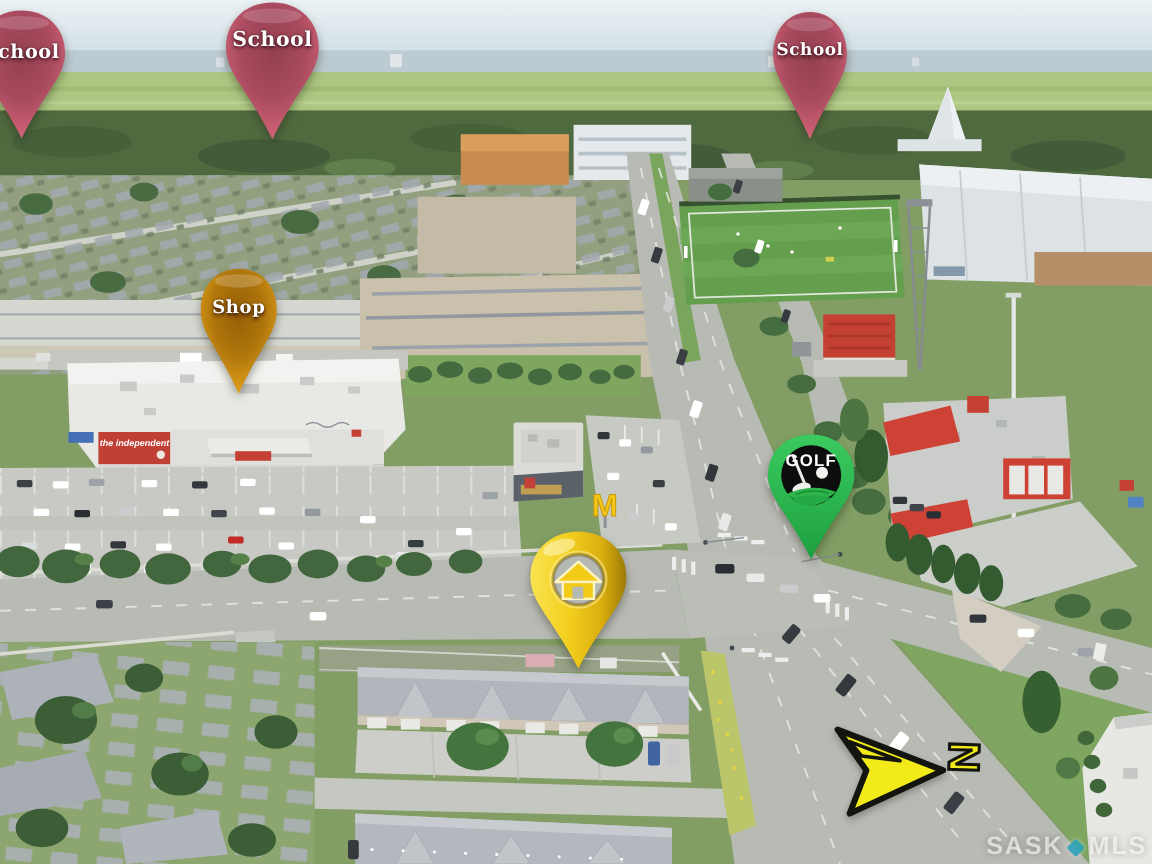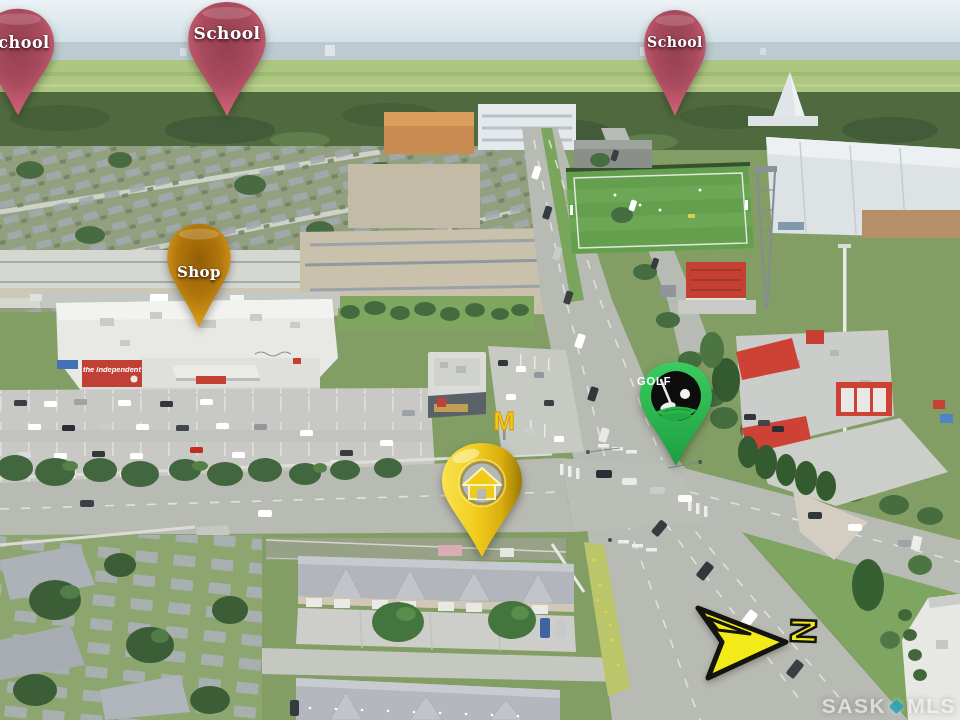--- a/index.html
+++ b/index.html
@@ -17,22 +17,22 @@
   #compass svg{position:absolute;left:0;top:0;filter:drop-shadow(0 3px 3px rgba(20,20,5,.3));}
   .north-letter{position:absolute;left:96px;top:14px;font-size:36px;font-weight:800;
                 color:#f2ea19;transform:rotate(92deg);
                 -webkit-text-stroke:2.5px #14140e;
                 text-shadow:0 0 1px #14140e,0 0 2px #14140e;}
   #watermark{position:absolute;right:4px;bottom:2px;display:flex;align-items:center;gap:5px;
              font-weight:bold;font-size:21px;letter-spacing:1.5px;
              color:rgba(255,255,255,.62);text-shadow:0 0 6px rgba(0,0,0,.28);}
   .wm-diamond{width:11px;height:11px;background:#2fa3ba;transform:rotate(45deg);
               border-radius:2px;opacity:.9;box-shadow:0 0 4px rgba(255,255,255,.5);}
-  .golf-label{position:absolute;left:0;width:100%;top:15px;text-align:left;
-              font-family:"Liberation Sans",sans-serif;font-weight:bold;font-size:11px;
+  .golf-label{position:absolute;left:0;width:100%;top:15px;text-align:center;
+              font-family:"Liberation Sans",sans-serif;font-weight:bold;font-size:14px;
               color:#fff;letter-spacing:1px;}
 </style>
 </head>
 <body>
 
 <div id="stage">
 
 <svg id="scene" width="960" height="720" viewBox="0 0 960 720">
   <defs>
     <linearGradient id="sky" x1="0" y1="0" x2="0" y2="1">
@@ -585,21 +585,21 @@
           <radialGradient id="og" cx="0.5" cy="0.36" r="0.75">
       <stop offset="0" stop-color="#945e06"></stop>
             <stop offset="0.45" stop-color="#b0760c"></stop>
       <stop offset="0.78" stop-color="#d89818"></stop>
             <stop offset="1" stop-color="#e8ab24"></stop>
     </radialGradient>
         </defs>
     <path d="M42,2 C20,2 4,17 4,39 C4,60 21,72 42,114 C63,72 80,60 80,39 C80,17 64,2 42,2 Z" fill="url(#og)"></path>
     <ellipse cx="42" cy="13" rx="24" ry="6" fill="rgba(255,255,255,.2)"></ellipse>
   </svg>
-  <span class="pin-label" style="top:41px;font-size:15px">Shop</span>
+  <span class="pin-label" style="top:25px;font-size:15px">Shop</span>
 </div>
 
 <div class="pin" style="left:637px;top:360px;width:78px;height:108px">
   <svg width="78" height="108" viewBox="0 0 78 108">
     <defs>
           <linearGradient id="gg" x1="0" y1="0" x2="0" y2="1">
       <stop offset="0" stop-color="#3bcb5f"></stop>
             <stop offset="1" stop-color="#1d9f40"></stop>
     </linearGradient>
         </defs>

